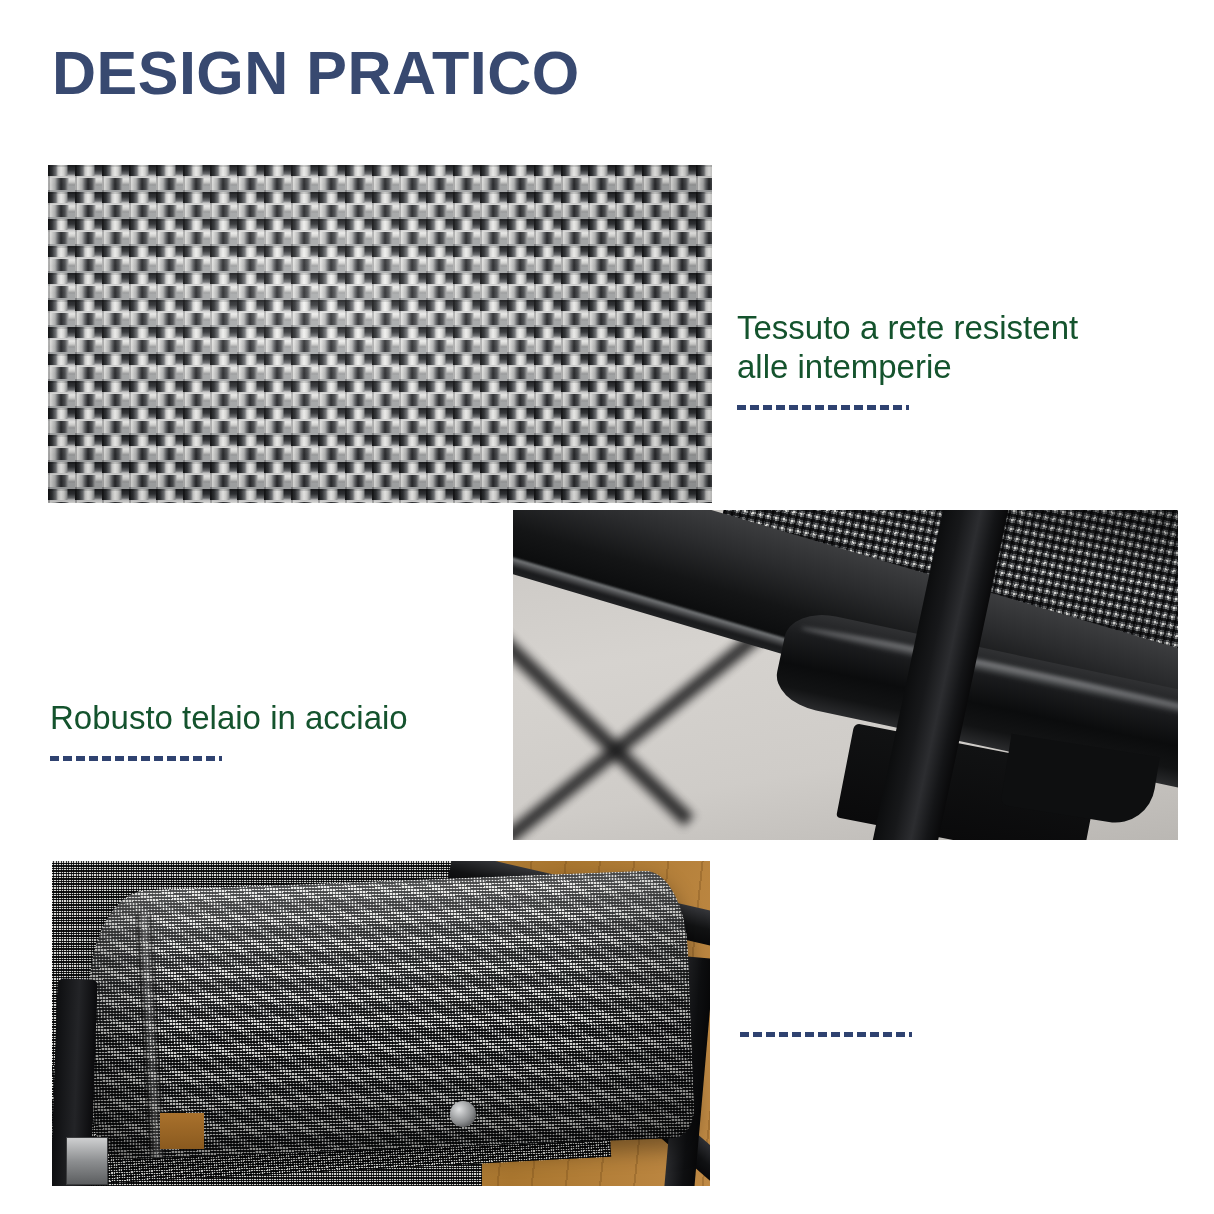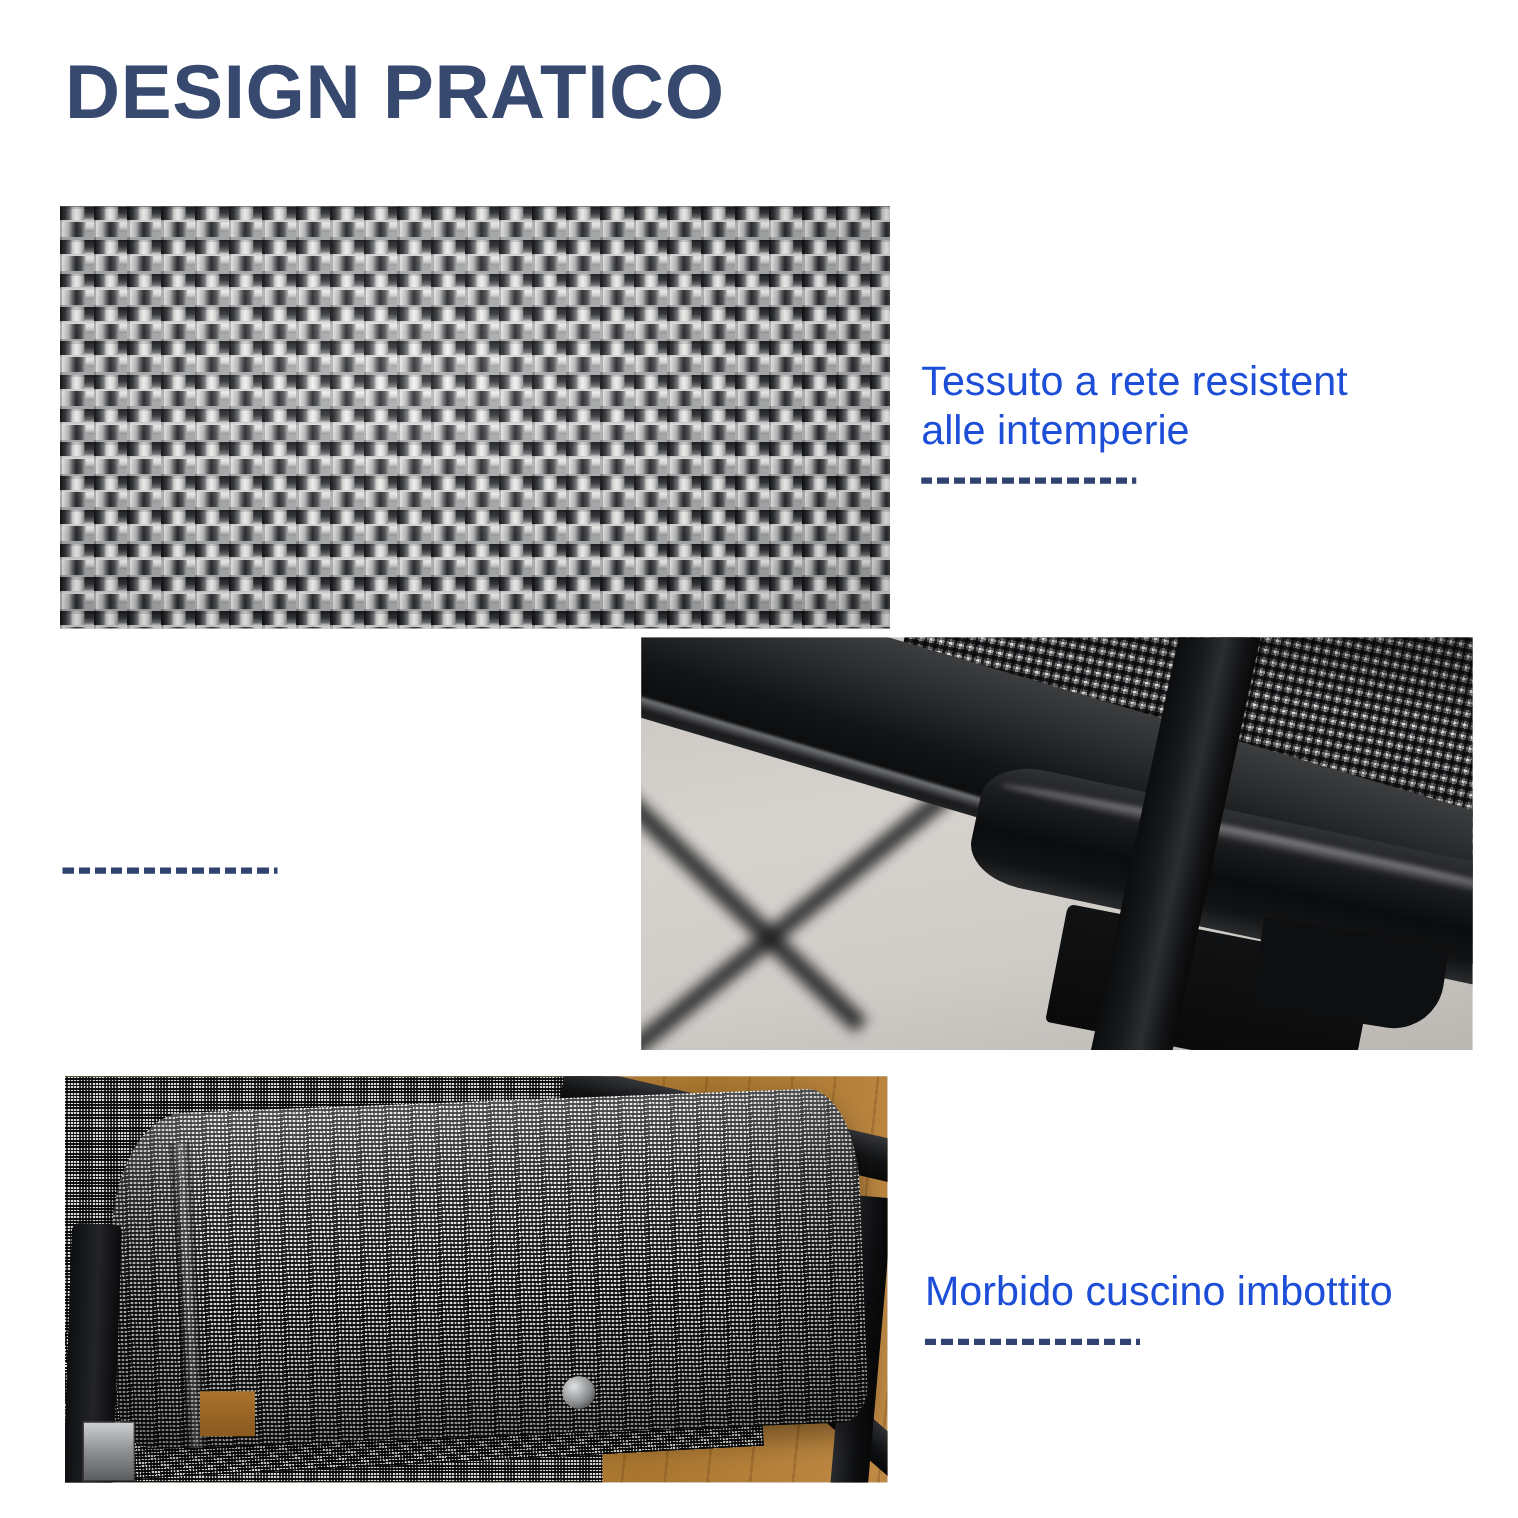--- a/index.html
+++ b/index.html
@@ -373,25 +373,26 @@
     position: absolute;
     left: 398px; top: 240px;
     width: 26px; height: 26px;
     border-radius: 50%;
     background: radial-gradient(circle at 35% 32%, #e0e1e2, #8a8c8e 55%, #2a2b2d);
   }
 
   
   .callout { position: absolute; }
   .callout-text {
-    color: #1d4ed8;
+    color: #14532d;
     font-size: 33px;
     line-height: 1.18;
     font-weight: normal;
     white-space: pre-line;
+    margin-top: 23px;
   }
   .dash-line {
     margin-top: 18px;
     height: 5px;
     width: 172px;
     background-image: repeating-linear-gradient(
         to right, #2f4270 0 9px, rgba(0,0,0,0) 9px 13px);
   }
   #callout-mesh   { left: 737px; top: 286px; width: 440px; }
   #callout-frame  { left: 50px;  top: 676px; width: 460px; }
@@ -459,19 +460,19 @@
   <div class="p3-pivot"></div>
 </div>
 
 <div class="callout" id="callout-mesh">
   <div class="callout-text">Tessuto a rete resistent
 alle intemperie</div>
   <div class="dash-line"></div>
 </div>
 
 <div class="callout" id="callout-frame">
+  <div class="callout-text">Robusto telaio in acciaio</div>
   <div class="dash-line"></div>
 </div>
 
 <div class="callout" id="callout-cushion">
-  <div class="callout-text">Morbido cuscino imbottito</div>
   <div class="dash-line"></div>
 </div>
 
 </body></html>

